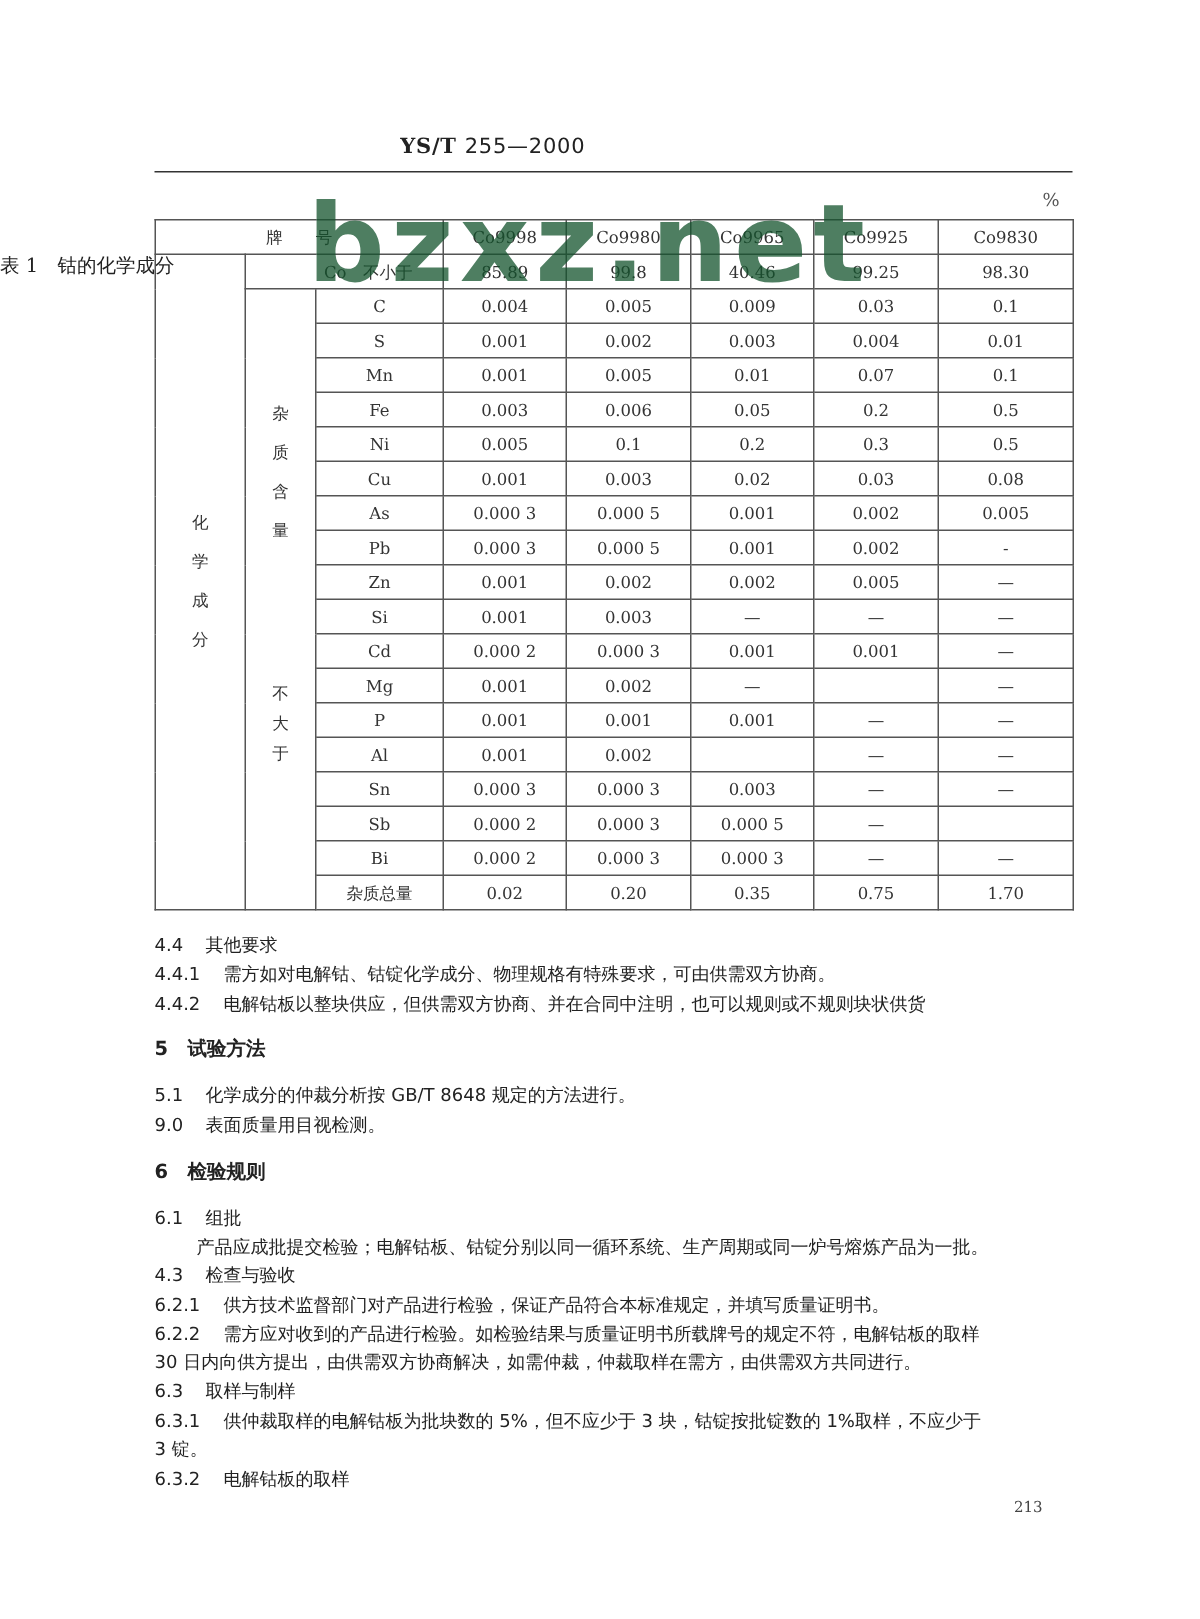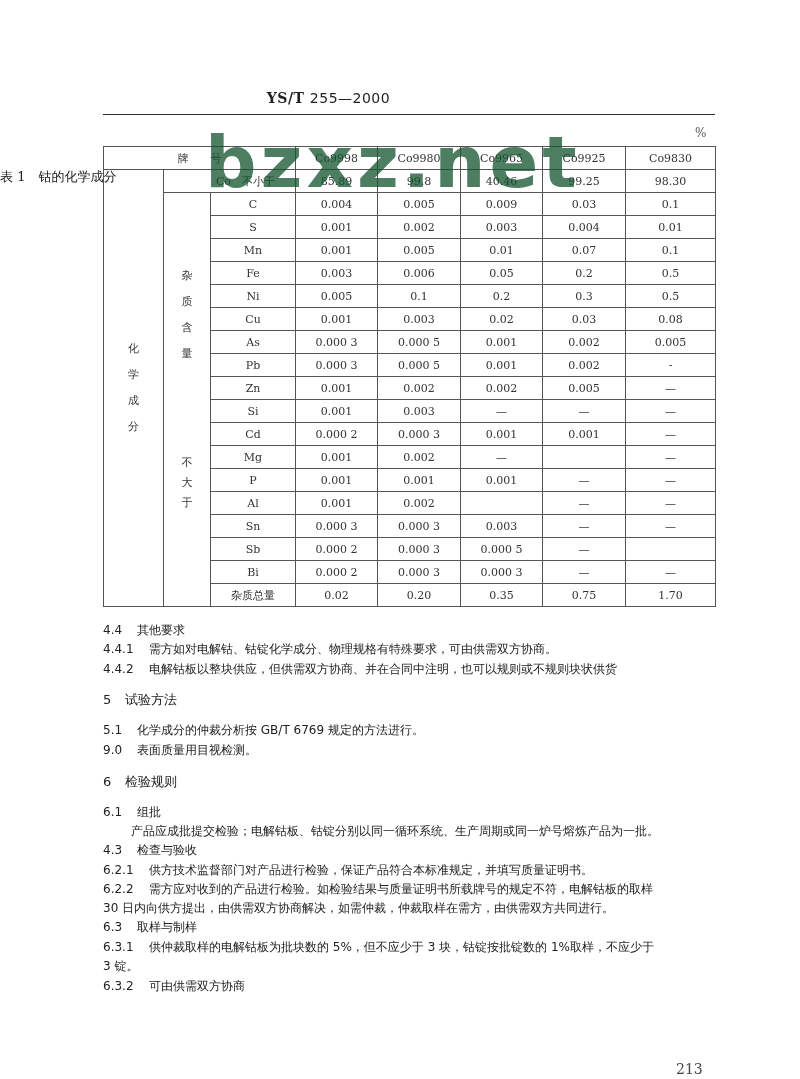--- a/index.html
+++ b/index.html
@@ -12,22 +12,22 @@
   .caption { left:0; width:800px; top:124px; text-align:left; font-size:13px;margin-top:44px; }
   .unit { left:695px; top:126px; font-size:12px; color:#555; }
   .watermark { left:205px; top:126px; font-family:"DejaVu Sans","Liberation Sans",sans-serif; font-weight:bold;
                font-size:72px; color:#14532d; letter-spacing:4px; opacity:0.75; line-height:1; pointer-events:none; z-index:2; }
   table.chem { position:absolute; left:103px; top:146px; width:612px; border-collapse:collapse; table-layout:fixed; z-index:1; }
   table.chem td { border:1px solid #555; height:22px; padding:0; font-size:11px; text-align:center; vertical-align:middle; color:#333; }
   .vstack span { display:block; line-height:26px; }
   .vstack2 span { display:block; line-height:20px; }
   .bodytext { left:103px; width:620px; font-size:12px; line-height:19px; color:#222; font-family:"DejaVu Sans","Liberation Sans",sans-serif; }
   .num-label { display:inline-block; min-width:34px; }
-  .sec { font-weight:normal; font-size:13px; }
-  .page-num { left:676px; top:1061px; font-size:14px; color:#444; }
+  .sec { font-weight:bold; font-size:13px; }
+  .page-num { left:676px; top:1000px; font-size:10px; color:#444; }
 </style>
 </head>
 <body>
 
 <div class="abs std-header">
   <span>YS/T</span>
   <span class="num">255—2000</span>
 </div>
 <div class="abs hr"></div>
 
@@ -225,28 +225,28 @@
         <td>1.70</td>
       </tr>
     </tbody>
 </table>
 
 <div class="abs bodytext" style="top:621px"><span class="num-label">4.4</span><span>其他要求</span></div>
 <div class="abs bodytext" style="top:640px"><span class="num-label" style="min-width:46px">4.4.1</span><span>需方如对电解钴、钴锭化学成分、物理规格有特殊要求，可由供需双方协商。</span></div>
 <div class="abs bodytext" style="top:660px"><span class="num-label" style="min-width:46px">4.4.2</span><span>电解钴板以整块供应，但供需双方协商、并在合同中注明，也可以规则或不规则块状供货</span></div>
 
 <div class="abs bodytext sec" style="top:690px"><span class="num-label" style="min-width:22px">5</span><span>试验方法</span></div>
-<div class="abs bodytext" style="top:721px"><span class="num-label">5.1</span><span>化学成分的仲裁分析按 GB/T 6769 规定的方法进行。</span></div>
+<div class="abs bodytext" style="top:721px"><span class="num-label">5.1</span><span>化学成分的仲裁分析按 GB/T 8648 规定的方法进行。</span></div>
 <div class="abs bodytext" style="top:741px"><span class="num-label">9.0</span><span>表面质量用目视检测。</span></div>
 
 <div class="abs bodytext sec" style="top:772px"><span class="num-label" style="min-width:22px">6</span><span>检验规则</span></div>
 <div class="abs bodytext" style="top:803px"><span class="num-label">6.1</span><span>组批</span></div>
 <div class="abs bodytext" style="top:822px;left:131px;width:600px">产品应成批提交检验；电解钴板、钴锭分别以同一循环系统、生产周期或同一炉号熔炼产品为一批。</div>
 <div class="abs bodytext" style="top:841px"><span class="num-label">4.3</span><span>检查与验收</span></div>
 <div class="abs bodytext" style="top:861px"><span class="num-label" style="min-width:46px">6.2.1</span><span>供方技术监督部门对产品进行检验，保证产品符合本标准规定，并填写质量证明书。</span></div>
 <div class="abs bodytext" style="top:880px"><span class="num-label" style="min-width:46px">6.2.2</span><span>需方应对收到的产品进行检验。如检验结果与质量证明书所载牌号的规定不符，电解钴板的取样</span></div>
 <div class="abs bodytext" style="top:899px">30 日内向供方提出，由供需双方协商解决，如需仲裁，仲裁取样在需方，由供需双方共同进行。</div>
 <div class="abs bodytext" style="top:918px"><span class="num-label">6.3</span><span>取样与制样</span></div>
 <div class="abs bodytext" style="top:938px"><span class="num-label" style="min-width:46px">6.3.1</span><span>供仲裁取样的电解钴板为批块数的 5%，但不应少于 3 块，钴锭按批锭数的 1%取样，不应少于</span></div>
 <div class="abs bodytext" style="top:957px">3 锭。</div>
-<div class="abs bodytext" style="top:977px"><span class="num-label" style="min-width:46px">6.3.2</span><span>可由供需双方协商</span></div>
+<div class="abs bodytext" style="top:977px"><span class="num-label" style="min-width:46px">6.3.2</span><span>电解钴板的取样</span></div>
 
 <div class="abs page-num">213</div>
 
 </body></html>

